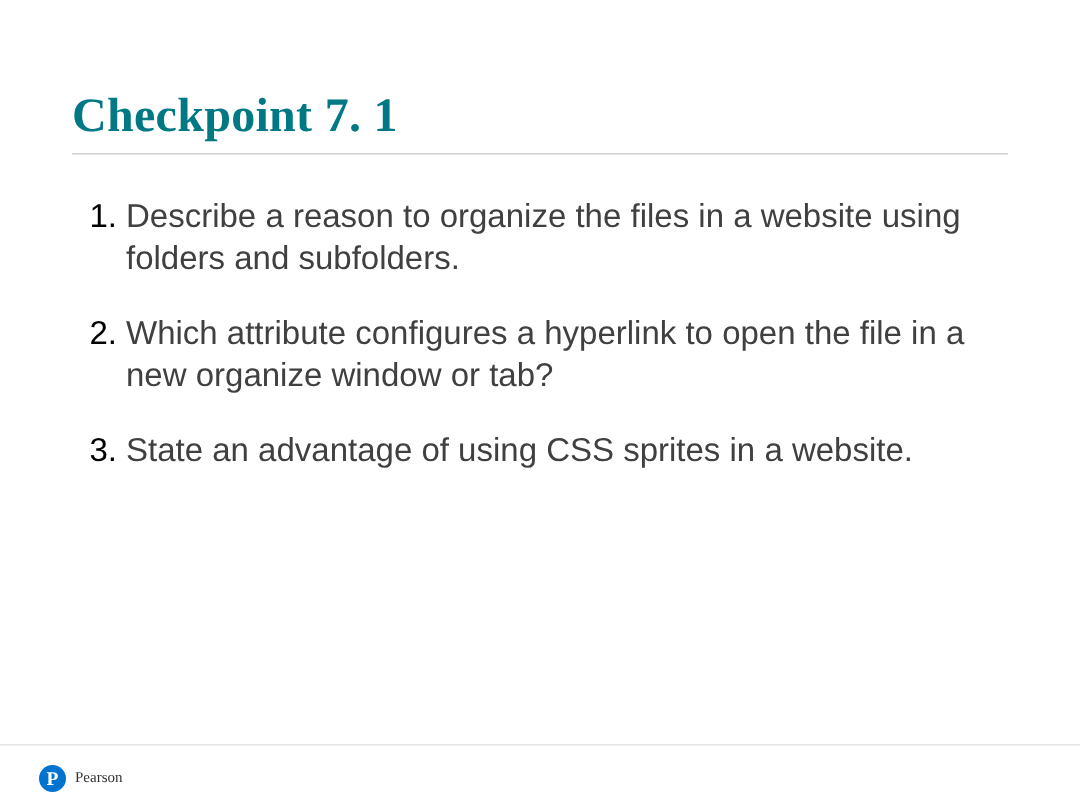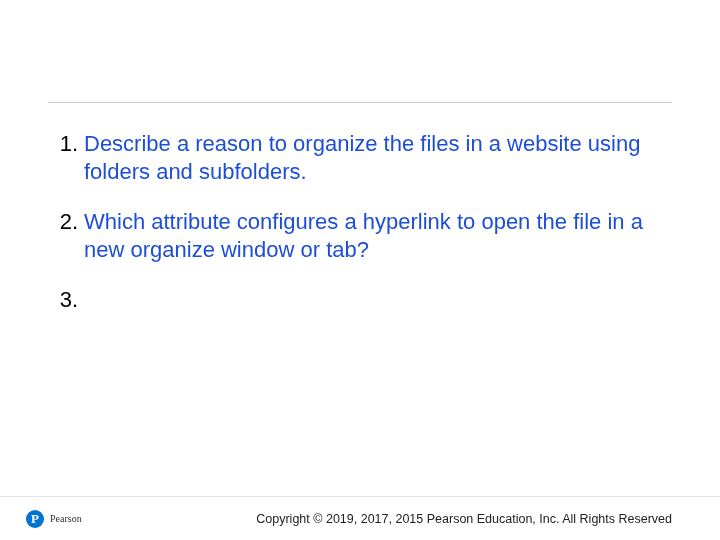--- a/index.html
+++ b/index.html
@@ -52,21 +52,21 @@
     line-height: 28px;
     width: 30px;
     flex: 0 0 30px;
     text-align: right;
     margin-right: 6px;
     color: #000;
   }
   .txt {
     font-size: 22px;
     line-height: 28px;
-    color: #1d4ed8;
+    color: #404040;
   }
   .footer {
     position: absolute;
     left: 0;
     bottom: 0;
     width: 720px;
     height: 44px;
     border-top: 1px solid #e4e4e4;
     box-sizing: border-box;
     display: flex;
@@ -99,37 +99,38 @@
     margin-left: auto;
     font-size: 12.5px;
     color: #222;
   }
 </style>
 </head>
 <body>
 
 <div class="slide">
 
+  <div class="title">Checkpoint 7. 1</div>
   <div class="underline"></div>
 
   <div class="body">
     <div class="item">
       <div class="num">1.</div>
       <div class="txt">Describe a reason to organize the files in a website using folders and subfolders.</div>
     </div>
     <div class="item">
       <div class="num">2.</div>
       <div class="txt">Which attribute configures a hyperlink to open the file in a new organize window or tab?</div>
     </div>
     <div class="item">
       <div class="num">3.</div>
+      <div class="txt">State an advantage of using CSS sprites in a website.</div>
     </div>
   </div>
 
   <div class="footer">
     <div class="brand">
       <div class="brand-mark">P</div>
       <div class="brand-name">Pearson</div>
     </div>
-    <div class="copyright">Copyright © 2019, 2017, 2015 Pearson Education, Inc. All Rights Reserved</div>
   </div>
 
 </div>
 
 </body></html>

